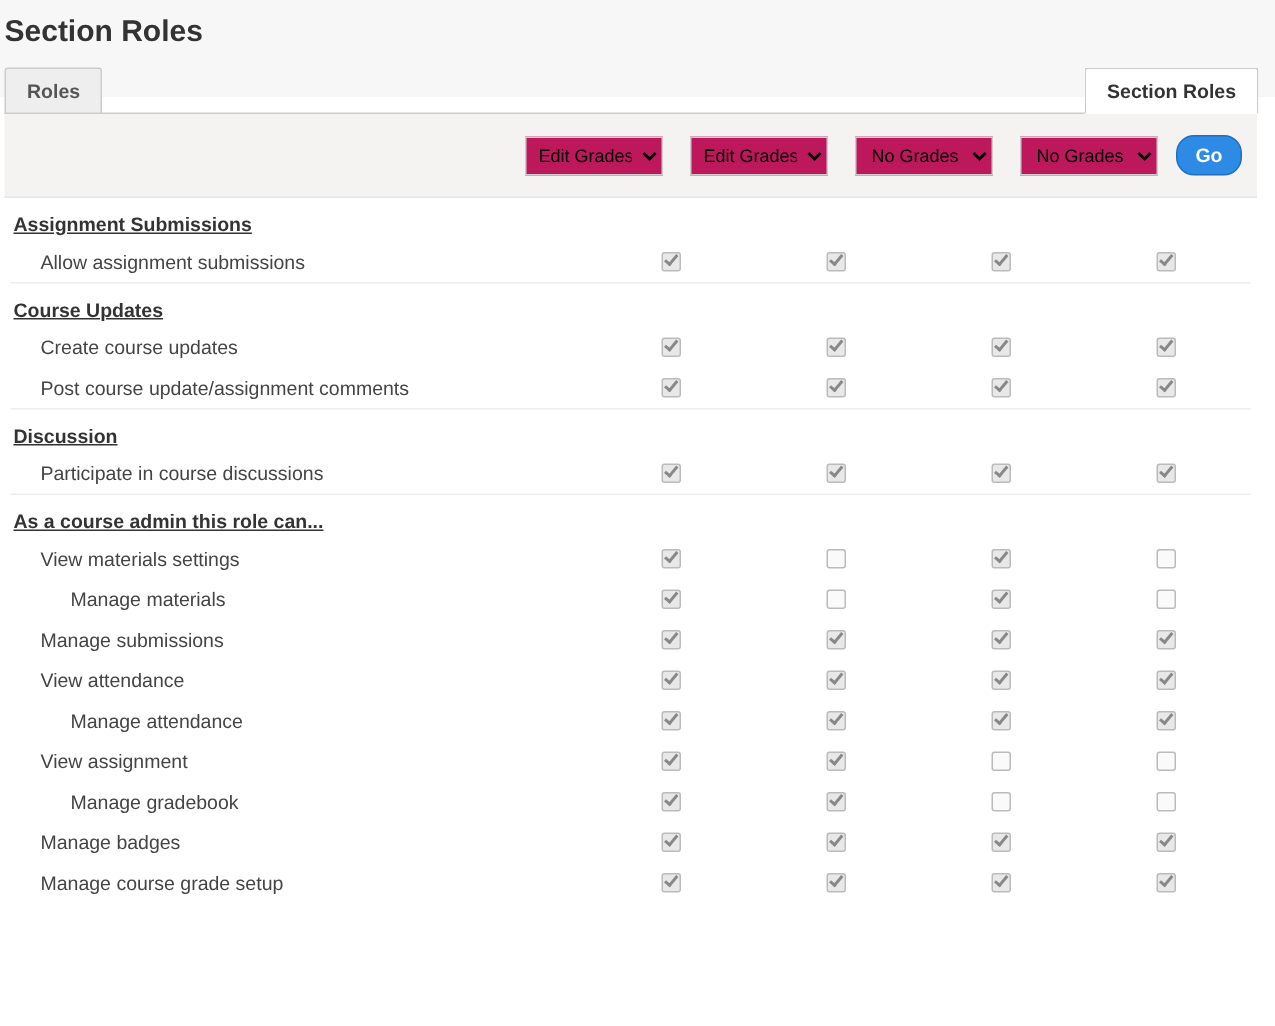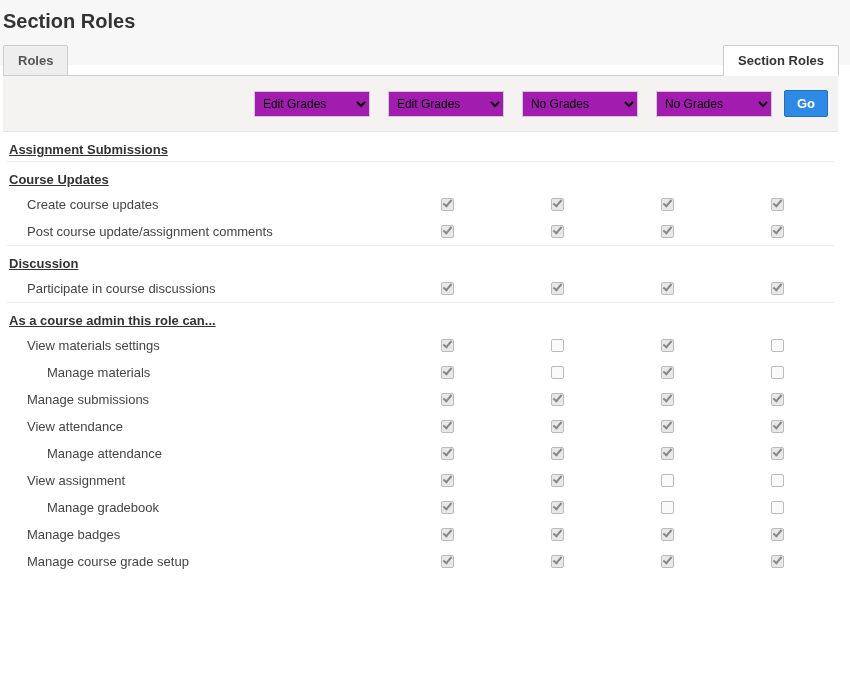--- a/index.html
+++ b/index.html
@@ -55,37 +55,38 @@
     display: flex;
     justify-content: flex-end;
     align-items: center;
     padding: 14px 10px;
     background: #f4f3f2;
     border-bottom: 1px solid #e5e5e5;
     margin-top: 0;
     gap: 12px;
   }
   .controls-bar select {
-    width: 116px;
+    width: 92px;
     height: 26px;
     font-size: 12px;
     border: 1px solid #ccc;
-    background: #a21caf;
+    background: #be185d;
     padding: 2px 4px;
     cursor: pointer;
+    text-align: center;
   }
   .go-btn {
     background: #2d8ae5;
     color: #fff;
     border: 1px solid #1f6fc0;
     font-weight: bold;
     font-size: 13px;
     padding: 5px 12px;
     cursor: pointer;
-    border-radius: 2px;
+    border-radius: 12px;
   }
   
   .perm-body { padding: 0 4px; }
   .section-header {
     font-weight: bold;
     font-size: 13px;
     color: #333;
     padding: 10px 2px 4px 2px;
     border-top: 1px solid #eee;
     text-decoration: underline;
@@ -155,20 +156,37 @@
         <select><option>Edit Grades</option></select>
         <select><option>Edit Grades</option></select>
         <select><option>No Grades</option></select>
         <select><option>No Grades</option></select>
       </div>
     <button class="go-btn">Go</button>
   </div>
 
   <div class="perm-body" id="perm-body">
       <div class="section-header first">Assignment Submissions</div>
+      <div class="row">
+        <div class="label indent1">Allow assignment submissions</div>
+        <div class="cells">
+          <div class="cell">
+            <span class="cb checked"></span>
+          </div>
+          <div class="cell">
+            <span class="cb checked"></span>
+          </div>
+          <div class="cell">
+            <span class="cb checked"></span>
+          </div>
+          <div class="cell">
+            <span class="cb checked"></span>
+          </div>
+        </div>
+      </div>
       <div class="section-header">Course Updates</div>
       <div class="row">
         <div class="label indent1">Create course updates</div>
         <div class="cells">
           <div class="cell">
             <span class="cb checked"></span>
           </div>
           <div class="cell">
             <span class="cb checked"></span>
           </div>

